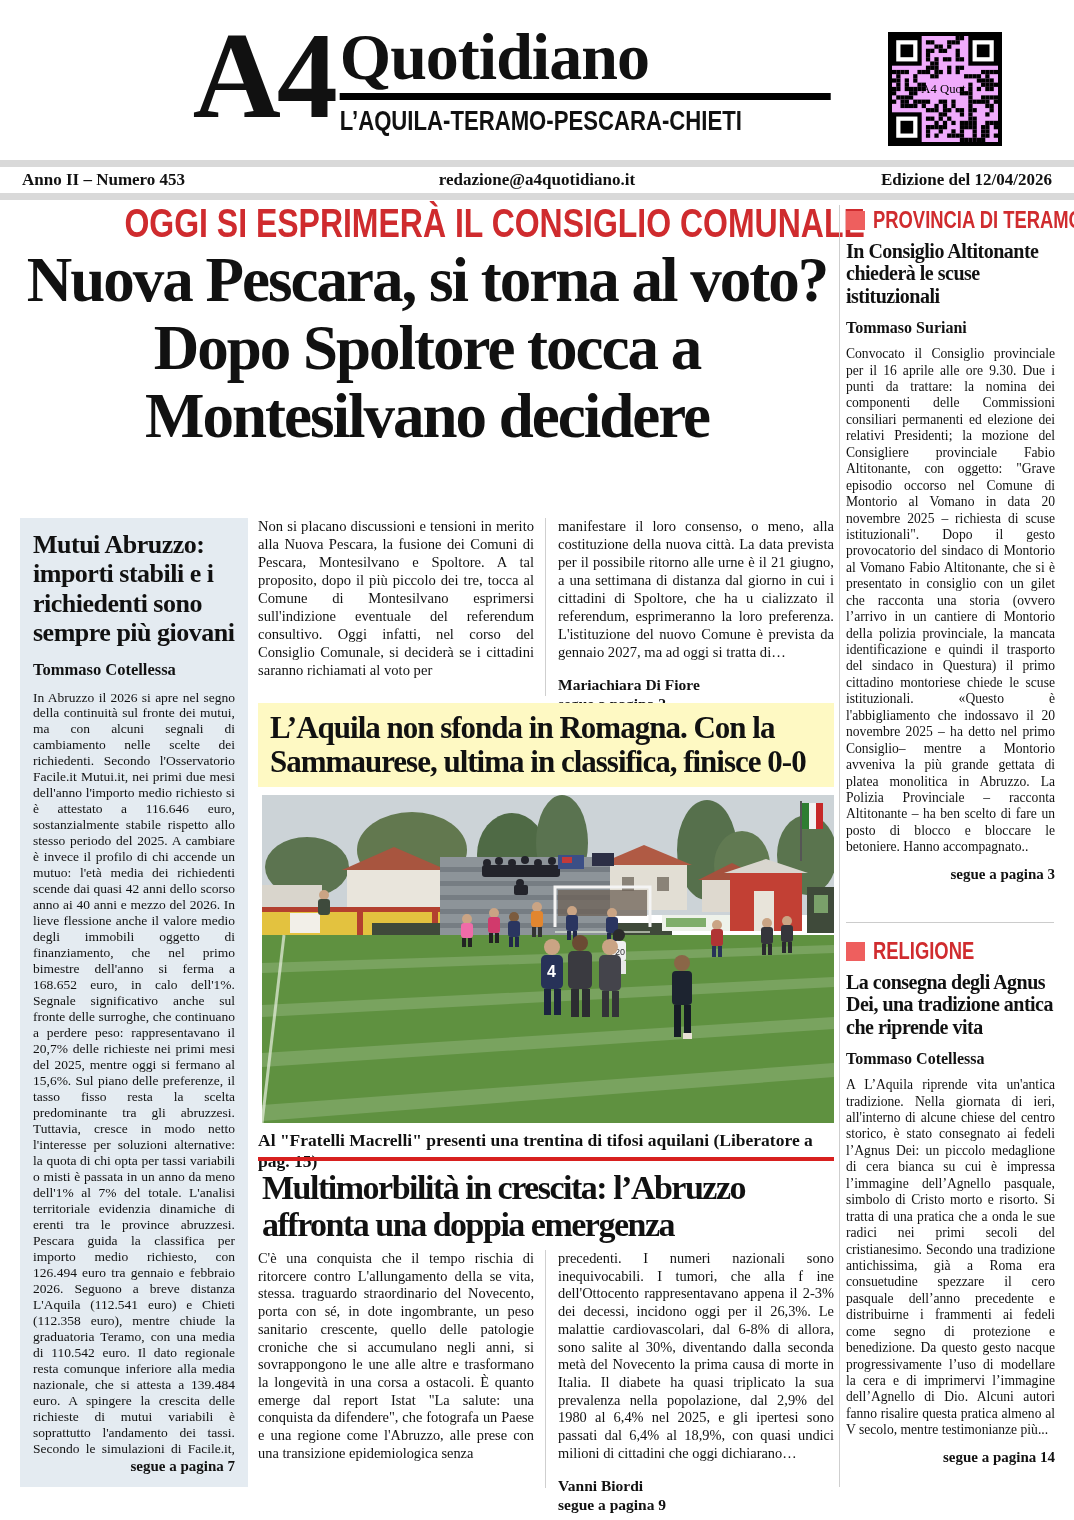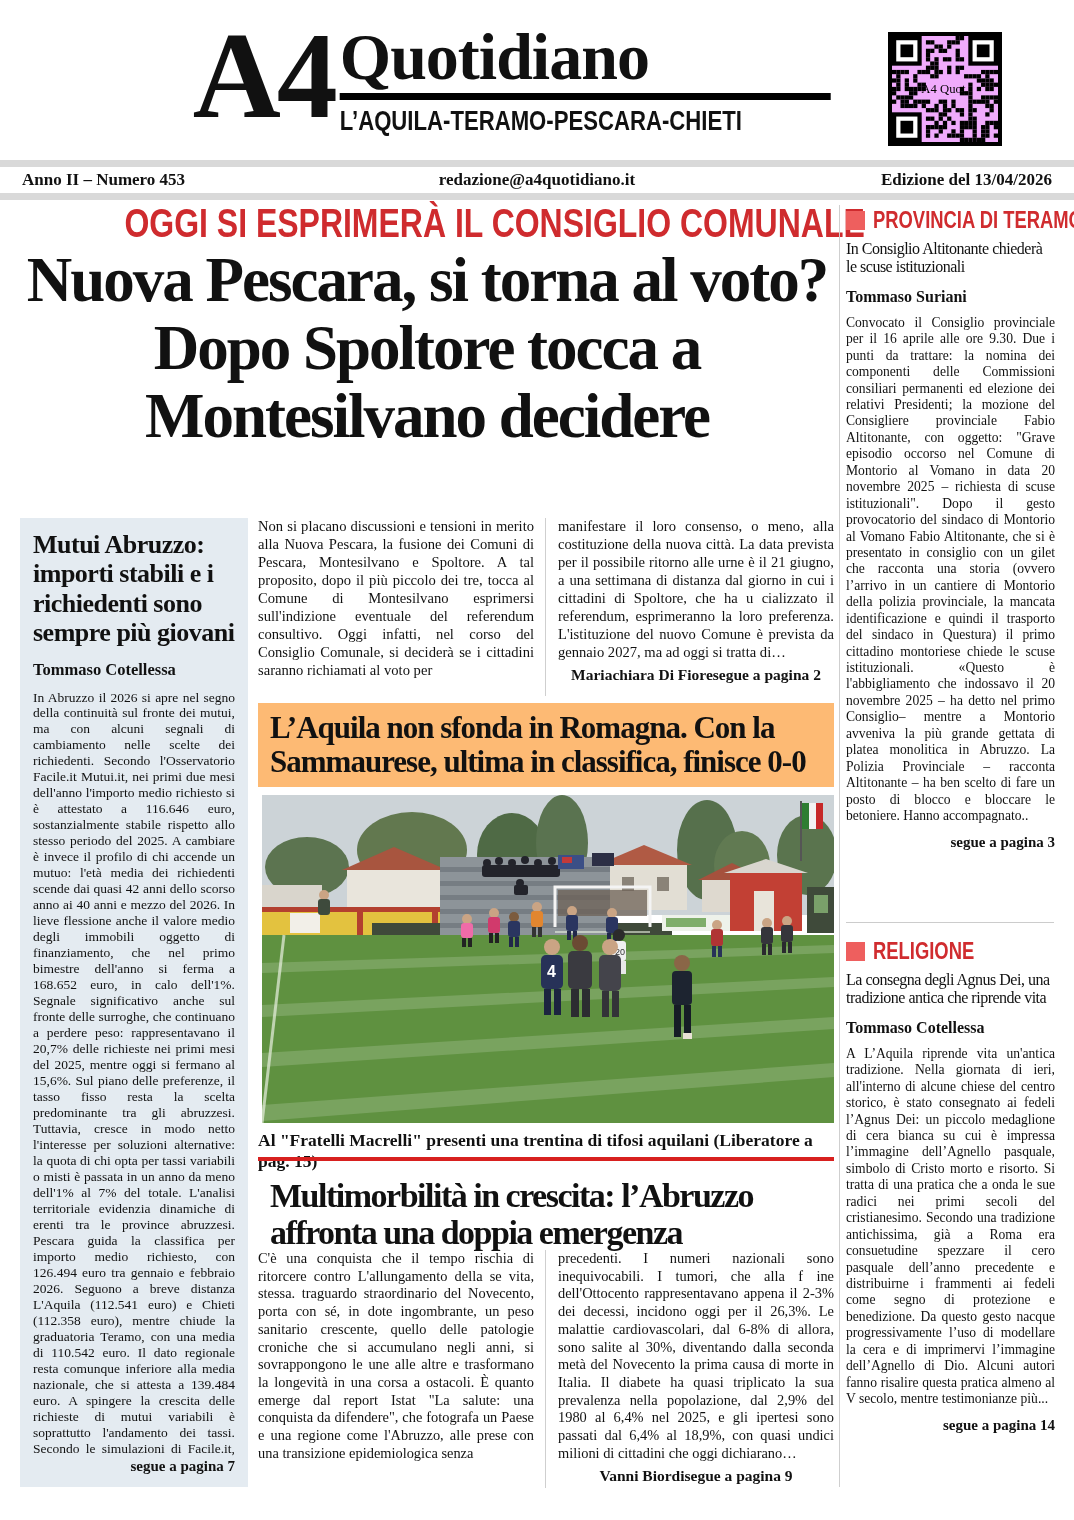--- a/index.html
+++ b/index.html
@@ -30,49 +30,49 @@
   .kicker-inner{display:inline-block;transform:scaleX(0.78);transform-origin:center;white-space:nowrap;}
   .headline{position:absolute;top:246px;left:10px;width:834px;text-align:center;
     font-size:63px;font-weight:700;line-height:1.08;letter-spacing:-2px;}
   .subhead{position:absolute;top:467px;left:20px;width:814px;text-align:center;font-size:24px;font-weight:600;}
   .lead-cols{position:absolute;top:518px;left:258px;width:576px;height:178px;}
   .twocol{position:relative;width:100%;height:100%;}
   .tcol{position:absolute;top:0;width:276px;font-size:14.6px;line-height:1.23;text-align:justify;}
   .tcol.c1{left:0;}
   .tcol.c2{left:300px;}
   .vdiv{position:absolute;top:0;bottom:0;left:287px;width:1px;background:#cfcfcf;}
-  .byline-row{display:flex;justify-content:center;font-weight:700;font-size:15.5px;margin-top:3px;}
+  .byline-row{display:flex;justify-content:center;font-weight:700;font-size:15.5px;margin-top:13px;flex-direction:column;}
   
   .leftcol{position:absolute;top:518px;left:20px;width:228px;height:969px;background:#e4ebf1;
     padding:12px 13px;box-sizing:border-box;display:flex;flex-direction:column;}
   .leftcol h2{margin:0;font-size:26px;line-height:1.13;font-weight:700;letter-spacing:-0.5px;}
   .author{font-weight:700;font-size:16.5px;margin:12px 0 10px 0;}
   .body-sm{font-size:13.5px;line-height:1.185;text-align:justify;flex:1;overflow:hidden;}
   .segue{font-weight:700;font-size:15px;text-align:right;margin-top:0;}
   
-  .sportbox{position:absolute;top:703px;left:258px;width:576px;height:84px;background:#fdba74;
+  .sportbox{position:absolute;top:703px;left:258px;width:576px;height:84px;background:#fef9c3;
     padding:8px 12px;box-sizing:border-box;}
   .sportbox h2{margin:0;font-size:31px;line-height:1.1;font-weight:700;letter-spacing:-1px;}
   .photo{position:absolute;top:795px;left:262px;width:572px;height:328px;}
   .photo svg{display:block;width:100%;height:100%;}
   .caption{position:absolute;top:1130px;left:258px;width:576px;font-weight:700;font-size:17.5px;}
   .caption-rule{position:absolute;top:1157px;left:258px;width:576px;height:4px;background:#d8201f;}
   
   .health-head{position:absolute;top:1166px;left:258px;width:578px;
     font-size:34px;line-height:1.08;font-weight:700;letter-spacing:-1.5px;}
   .health-cols{position:absolute;top:1250px;left:258px;width:576px;height:238px;}
   .health-cols .tcol{font-size:14.4px;}
   
   .right-divider{position:absolute;top:205px;left:839px;width:1px;height:1282px;background:#cfcfcf;}
   .rightcol{position:absolute;left:846px;width:209px;}
   .sec-label{display:flex;align-items:center;gap:8px;margin-bottom:6px;}
   .sec-square{width:19px;height:19px;background:#ee5f5e;flex:0 0 auto;}
   .sec-label-text{color:#d02c2f;font-family:"Liberation Sans","DejaVu Sans",sans-serif;font-weight:700;
     font-size:23px;transform:scaleX(0.8);transform-origin:left center;white-space:nowrap;}
-  .rightcol h2{margin:2px 0 0 0;font-size:16px;line-height:1.12;font-weight:400;letter-spacing:-0.5px;}
+  .rightcol h2{margin:2px 0 0 0;font-size:20px;line-height:1.12;font-weight:700;letter-spacing:-0.5px;}
   .rightcol .author{margin:12px 0 9px 0;font-size:16px;}
   .rightcol .body-sm{font-size:13.6px;line-height:1.21;flex:none;}
   .rightcol .segue{margin-top:10px;}
   .hdiv{position:absolute;top:922px;left:846px;width:208px;height:1px;background:#cccccc;}
   #sec-teramo{top:207px;}
   #sec-religione{top:938px;}
 </style>
 </head>
 <body>
 
@@ -299,21 +299,21 @@
           <text x="12.5" y="13.4" font-size="3" text-anchor="middle" font-family="serif" fill="#000">A4 Quot.</text>
         </svg>
       </div>
   </div>
 
   <div class="infobar">
     <div class="gray-rule"></div>
     <div class="info-row" style="position:relative;">
       <span>Anno II – Numero 453</span>
       <span class="center">redazione@a4quotidiano.it</span>
-      <span>Edizione del 13/04/2026</span>
+      <span>Edizione del 12/04/2026</span>
     </div>
     <div class="gray-rule"></div>
   </div>
 
   <div class="kicker"><span class="kicker-inner">OGGI SI ESPRIMERÀ IL CONSIGLIO COMUNALE</span></div>
   <h1 class="headline" style="margin:0;">Nuova Pescara, si torna al voto? Dopo Spoltore tocca a Montesilvano decidere</h1>
 
   <div class="lead-cols">
     <div class="twocol">
       <div class="tcol c1">Non si placano discussioni e tensioni in merito alla Nuova Pescara, la fusione dei Comuni di Pescara, Montesilvano e Spoltore. A tal proposito, dopo il più piccolo dei tre, tocca al Comune di Montesilvano esprimersi sull'indizione eventuale del referendum consultivo. Oggi infatti, nel corso del Consiglio Comunale, si deciderà se i cittadini saranno richiamati al voto per</div>
@@ -493,21 +493,21 @@
           <rect x="526" y="147" width="4" height="11" fill="#2a2a2f"></rect>
         <circle cx="62" cy="100" r="5" fill="#caa484"></circle>
           <rect x="56" y="104" width="12" height="16" rx="3" fill="#3e4a3c"></rect>
       </g>
     </svg>
   </div>
 
   <div class="caption">Al "Fratelli Macrelli" presenti una trentina di tifosi aquilani (Liberatore a pag. 15)</div>
   <div class="caption-rule"></div>
 
-  <h2 class="health-head" style="margin:12px;">Multimorbilità in crescita: l’Abruzzo affronta una doppia emergenza</h2>
+  <h2 class="health-head" style="margin:4px;">Multimorbilità in crescita: l’Abruzzo affronta una doppia emergenza</h2>
   <div class="health-cols">
     <div class="twocol">
       <div class="tcol c1">C'è una conquista che il tempo rischia di ritorcere contro L'allungamento della se vita, stessa. traguardo straordinario del Novecento, porta con sé, in dote ingombrante, un peso sanitario crescente, quello delle patologie croniche che si accumulano negli anni, si sovrappongono le une alle altre e trasformano la longevità in una corsa a ostacoli. È quanto emerge dal report Istat "La salute: una conquista da difendere", che fotografa un Paese e una regione come l'Abruzzo, alle prese con una transizione epidemiologica senza</div>
       <div class="vdiv"></div>
       <div class="tcol c2">
         <span>precedenti. I numeri nazionali sono inequivocabili. I tumori, che alla f ine dell'Ottocento rappresentavano appena il 2-3% dei decessi, incidono oggi per il 26,3%. Le malattie cardiovascolari, dal 6-8% di allora, sono salite al 30%, diventando dalla seconda metà del Novecento la prima causa di morte in Italia. Il diabete ha quasi triplicato la sua prevalenza nella popolazione, dal 2,9% del 1980 al 6,4% nel 2025, e gli ipertesi sono passati dal 6,4% al 18,9%, con quasi undici milioni di cittadini che oggi dichiarano…</span>
         <div class="byline-row">
           <span>Vanni Biordi</span>
           <span>segue a pagina 9</span>
         </div>

